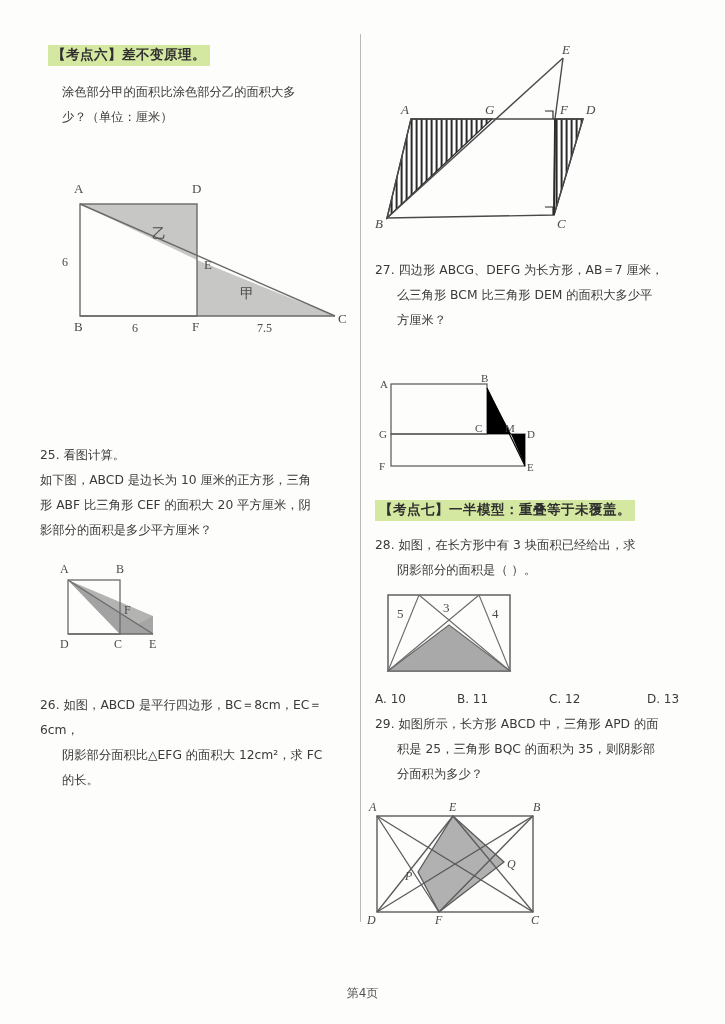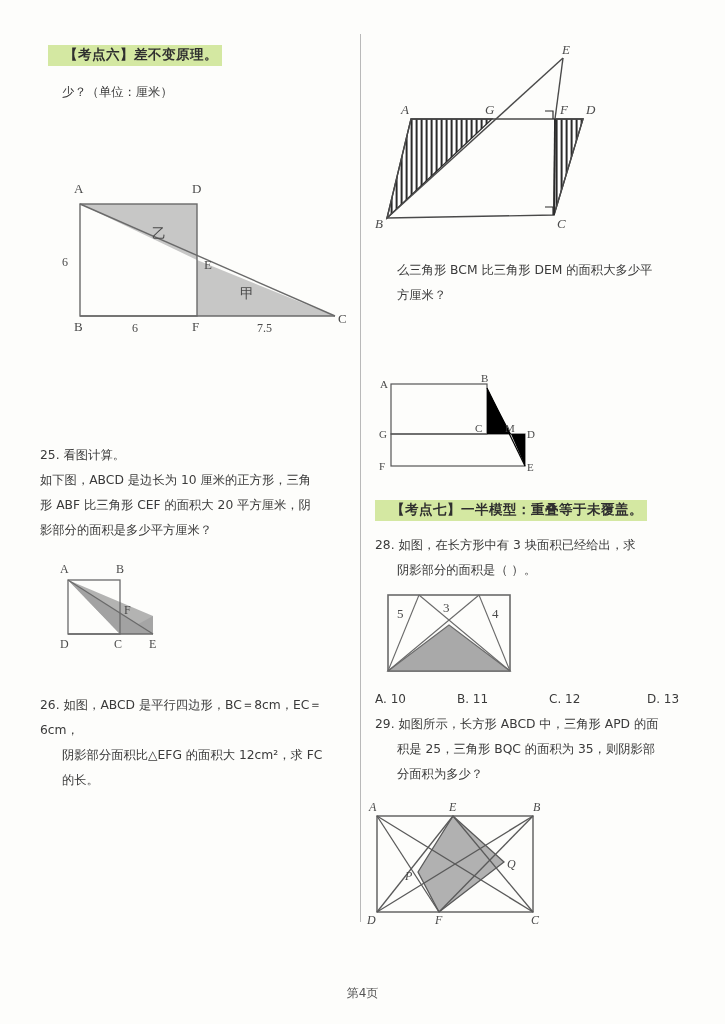--- a/index.html
+++ b/index.html
@@ -28,21 +28,21 @@
   .col-right{left:361px;width:364px;}
 
   
   .sec-head{
     display:inline-block;
     background:#d4e8a2;
     color:#2f2f2f;
     font-weight:bold;
     font-size:13.5px;
     letter-spacing:.5px;
-    padding:2px 4px 3px 16px;
+    padding:2px 4px 3px 4px;
     line-height:1.15;
     font-family:"DejaVu Sans","Liberation Sans",sans-serif;
     box-shadow:0 0 0 0 transparent;
     text-align:center;
   }
 
   
   .q{
     font-size:12.3px;
     line-height:25px;
@@ -79,20 +79,21 @@
 
   <div class="divider"></div>
 
   <div class="col col-left">
 
     <div style="position:absolute;left:48px;top:45px;">
       <span class="sec-head">【考点六】差不变原理。</span>
     </div>
 
     <div class="q" style="position:absolute;left:40px;top:80px;width:305px;">
+      <span class="ind">涂色部分甲的面积比涂色部分乙的面积大多</span>
       <span class="ind">少？（单位：厘米）</span>
     </div>
 
     <div class="fig" style="position:absolute;left:52px;top:176px;">
       <svg width="300" height="160" viewBox="0 0 300 160">
 
         <polygon points="28,28 145,28 145,84" fill="#b4b4b4" fill-opacity=".75" stroke="none"></polygon>
 
         <polygon points="145,84 145,140 283,140" fill="#b4b4b4" fill-opacity=".75" stroke="none"></polygon>
 
@@ -187,20 +188,22 @@
         <text x="110" y="74" font-size="13" font-style="italic">G</text>
         <text x="185" y="74" font-size="13" font-style="italic">F</text>
         <text x="211" y="74" font-size="13" font-style="italic">D</text>
         <text x="187" y="14" font-size="13" font-style="italic">E</text>
         <text x="0" y="188" font-size="13" font-style="italic">B</text>
         <text x="182" y="188" font-size="13" font-style="italic">C</text>
       </svg>
     </div>
 
     <div class="q" style="position:absolute;left:14px;top:258px;width:340px;">
+      <span class="flat"><span class="num">27.</span>
+        <span>四边形 ABCG、DEFG 为长方形，AB＝7 厘米，</span></span>
       <span class="ind">么三角形 BCM 比三角形 DEM 的面积大多少平</span>
       <span class="ind">方厘米？</span>
     </div>
 
     <div class="fig" style="position:absolute;left:14px;top:372px;">
       <svg width="230" height="112" viewBox="0 0 230 112">
 
         <rect x="16" y="12" width="96" height="50" fill="none" stroke="#555" stroke-width="1.2"></rect>
 
         <rect x="16" y="62" width="134" height="32" fill="none" stroke="#555" stroke-width="1.2"></rect>

